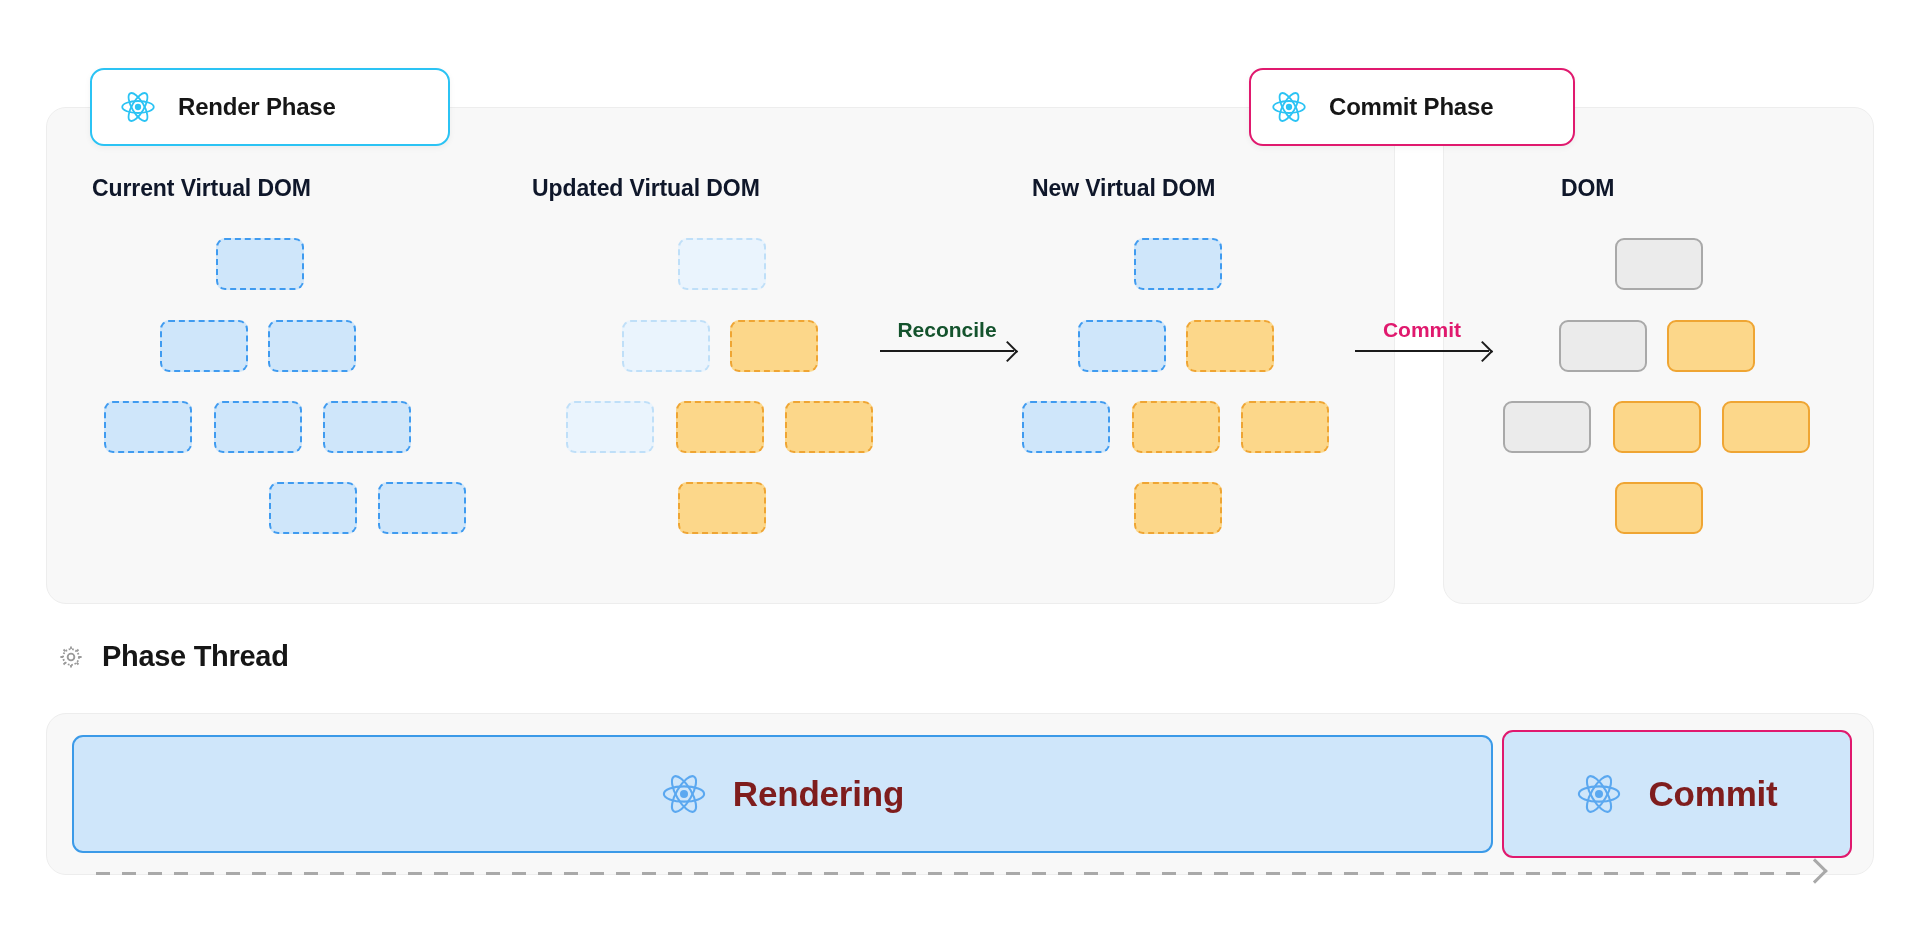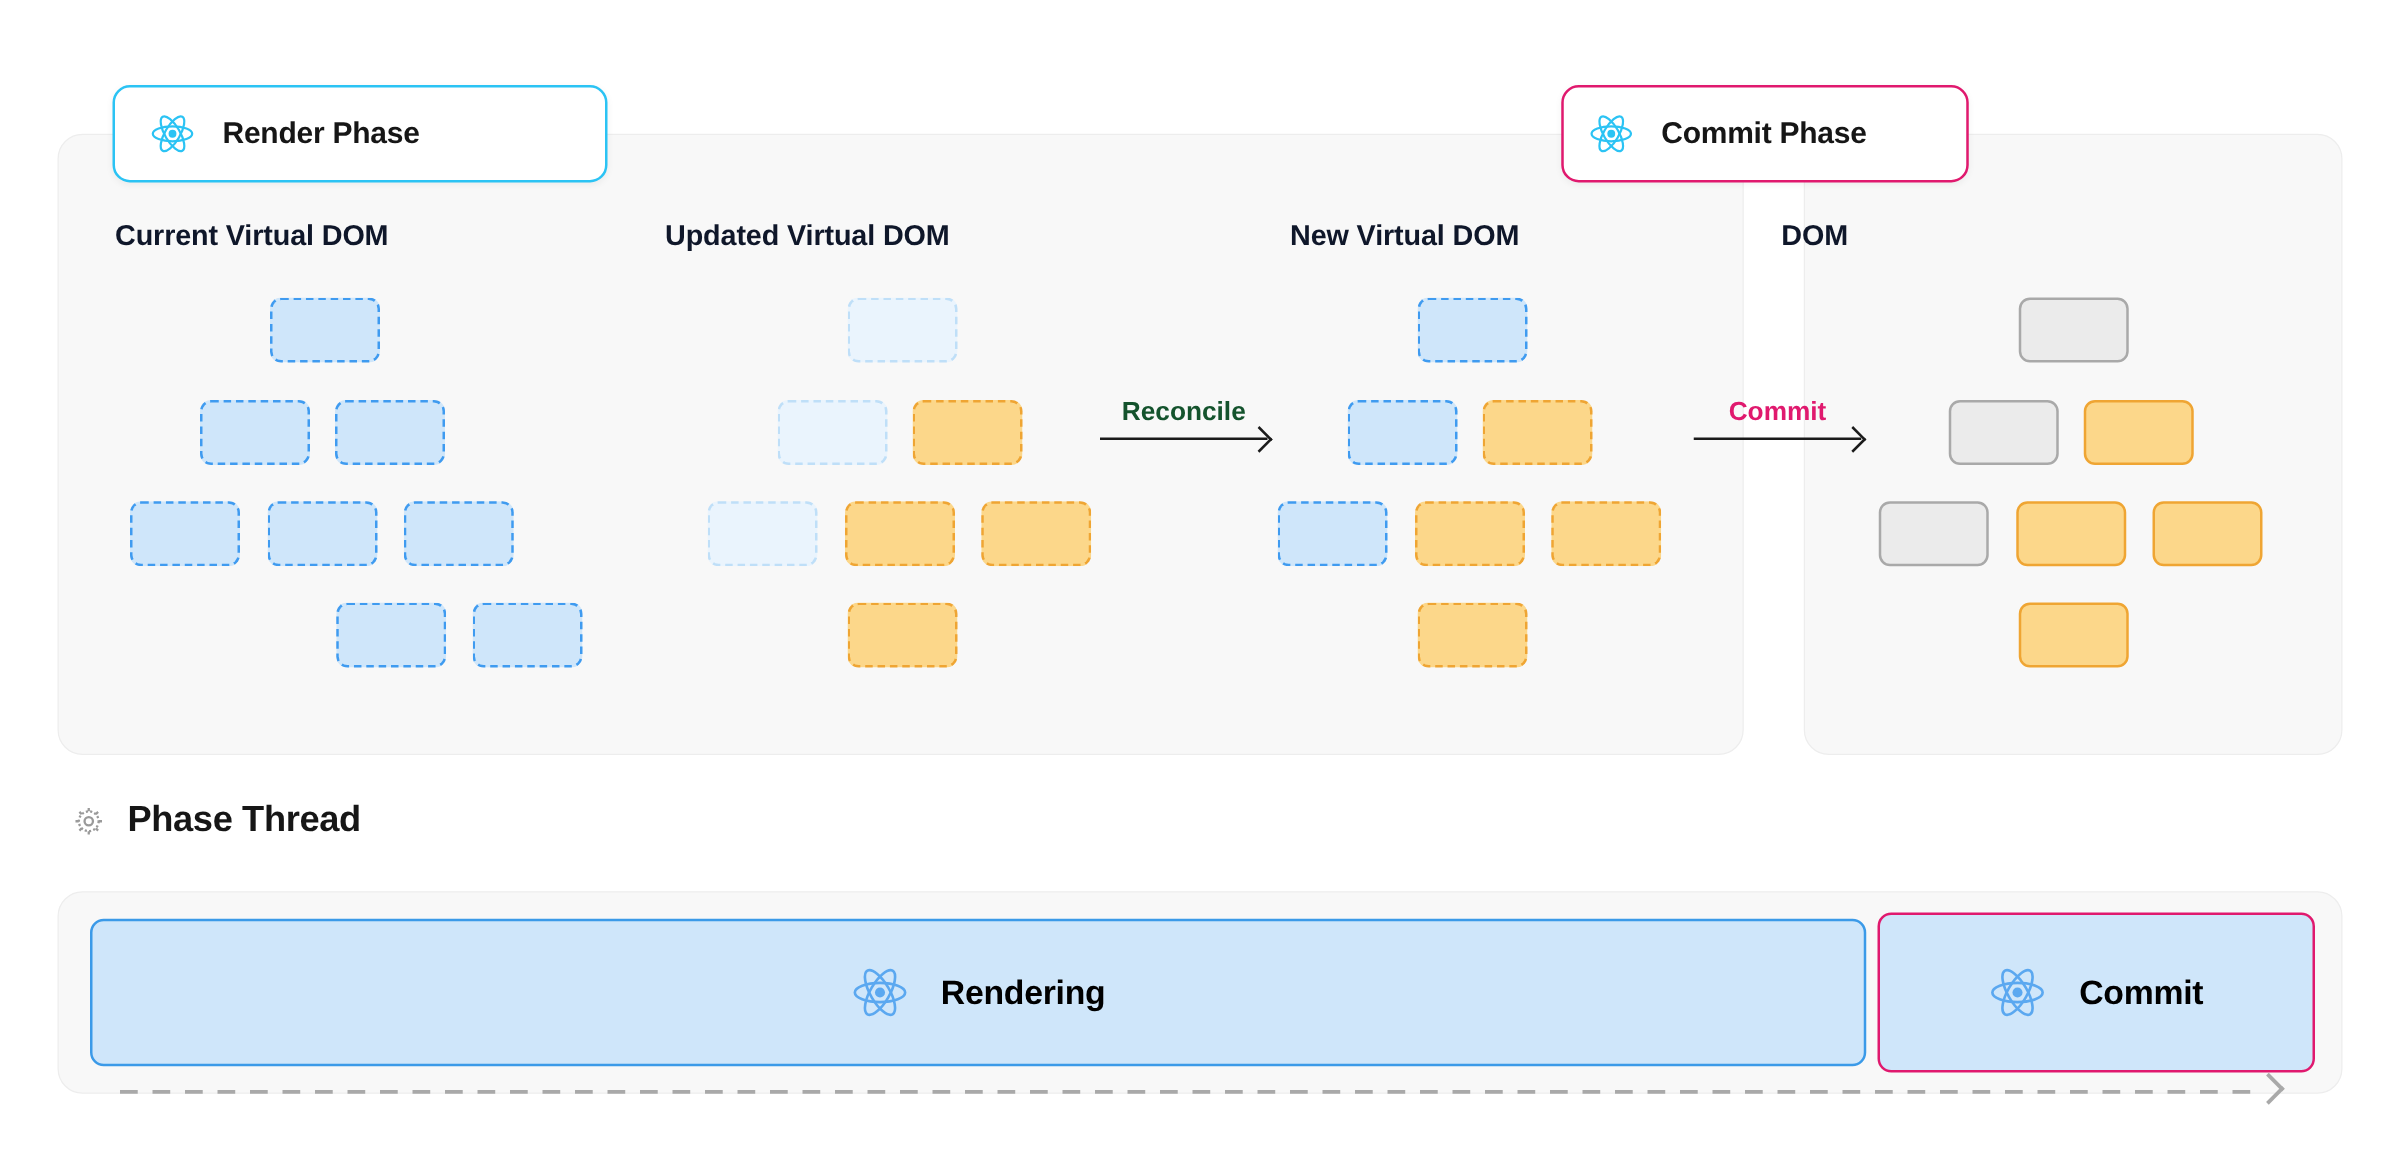--- a/index.html
+++ b/index.html
@@ -33,21 +33,21 @@
     align-items: center;
     gap: 22px;
     background: #ffffff;
     border-radius: 14px;
     box-sizing: border-box;
     z-index: 40;
     box-shadow: 0 2px 6px rgba(0,0,0,0.05);
   }
   #render-phase-badge {
     left: 90px;  top: 68px;
-    width: 396px; height: 78px;
+    width: 360px; height: 78px;
     border: 2.5px solid #2BC3F4;
     padding: 0 28px;
   }
   #commit-phase-badge {
     left: 1249px; top: 68px;
     width: 326px; height: 78px;
     border: 2.5px solid #E0196E;
     padding: 0 20px;
   }
   .phase-badge .badge-label {
@@ -183,23 +183,23 @@
     border: 2.5px solid #3B9AE8;
     z-index: 10;
   }
   #commit-bar {
     left: 1502px; top: 730px;
     width: 350px; height: 128px;
     border: 2.5px solid #E0196E;
     z-index: 11;
   }
   .timeline-bar .bar-label {
-    font-size: 27px;
+    font-size: 35px;
     font-weight: 700;
-    color: #000000;
+    color: #7f1d1d;
     letter-spacing: -0.2px;
   }
 
   
   #timeline-axis {
     position: absolute;
     left: 96px; top: 872px;
     width: 1716px; height: 3px;
     background-image: linear-gradient(to right, #A9A9A9 0 14px, transparent 14px 26px);
     background-size: 26px 3px;
@@ -247,21 +247,21 @@
         <ellipse cx="24" cy="24" rx="21" ry="8" fill="none" stroke="#2BC3F4" stroke-width="2.4" transform="rotate(120 24 24)"></ellipse>
         <circle cx="24" cy="24" r="4.2" fill="#2BC3F4"></circle>
       </svg>
     </span>
     <span class="badge-label">Commit Phase</span>
   </div>
 
   <div class="col-title" style="left:92px;  top:175px;">Current Virtual DOM</div>
   <div class="col-title" style="left:532px; top:175px;text-align:center;">Updated Virtual DOM</div>
   <div class="col-title" style="left:1032px;top:175px;">New Virtual DOM</div>
-  <div class="col-title" style="left:1425px;top:175px;text-align:right;">DOM</div>
+  <div class="col-title" style="left:1561px;top:175px;text-align:right;">DOM</div>
 
   <div class="tree" id="tree-current-vdom" style="left:104px; top:238px;">
     <div class="node blue" style="left:112px; top:0px;   width:88px; height:52px;"></div>
     <div class="node blue" style="left:56px;  top:82px;  width:88px; height:52px;"></div>
     <div class="node blue" style="left:164px; top:82px;  width:88px; height:52px;"></div>
     <div class="node blue" style="left:0px;   top:163px; width:88px; height:52px;"></div>
     <div class="node blue" style="left:110px; top:163px; width:88px; height:52px;"></div>
     <div class="node blue" style="left:219px; top:163px; width:88px; height:52px;"></div>
     <div class="node blue" style="left:165px; top:244px; width:88px; height:52px;"></div>
     <div class="node blue" style="left:274px; top:244px; width:88px; height:52px;"></div>

